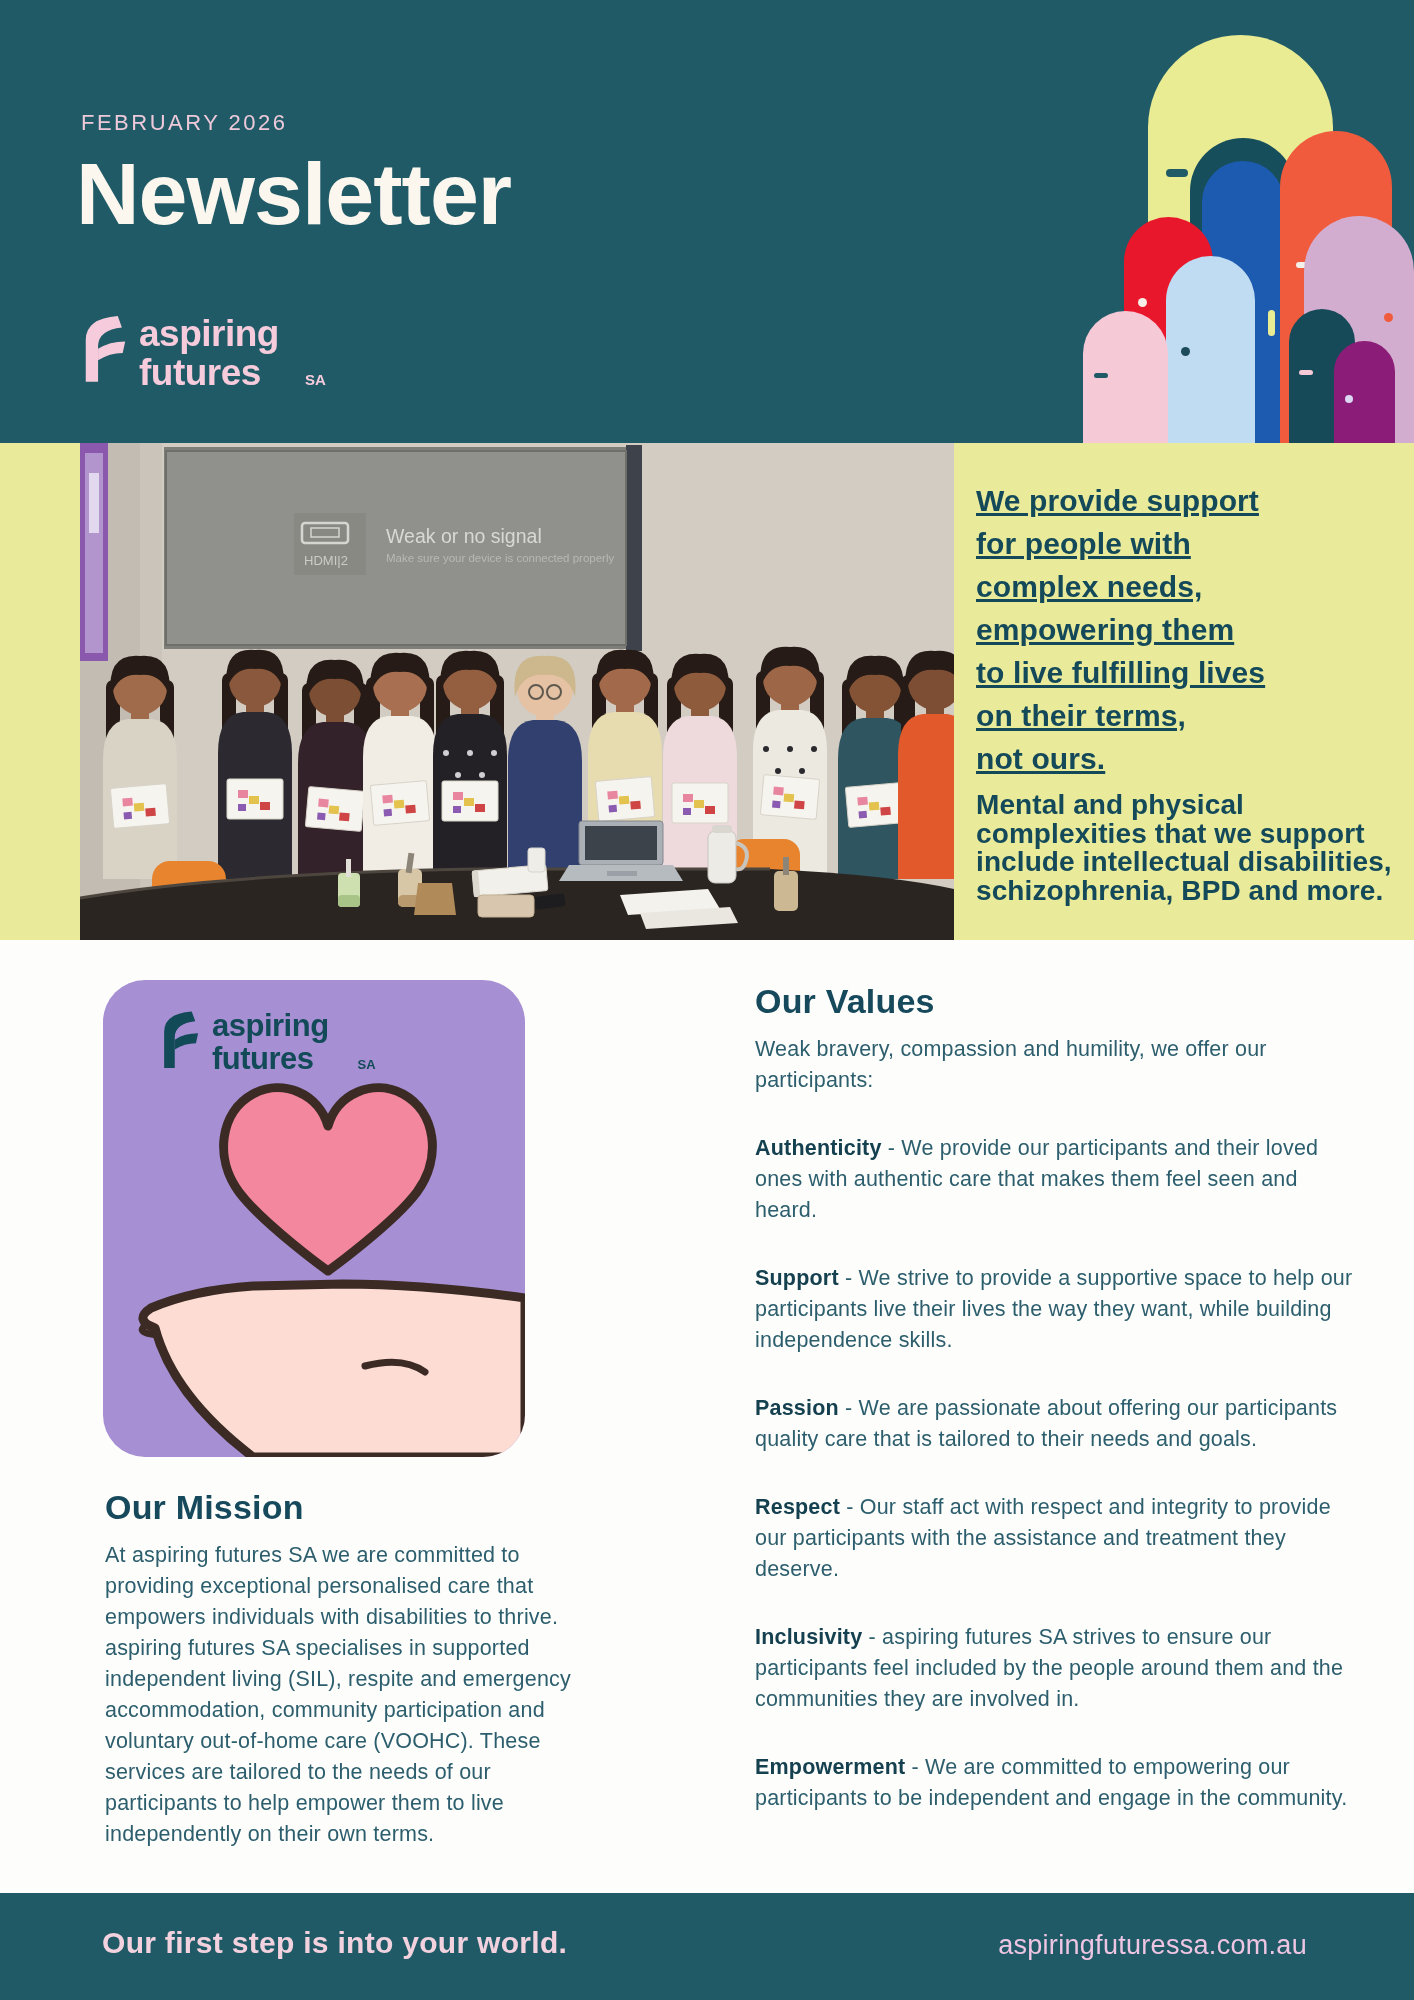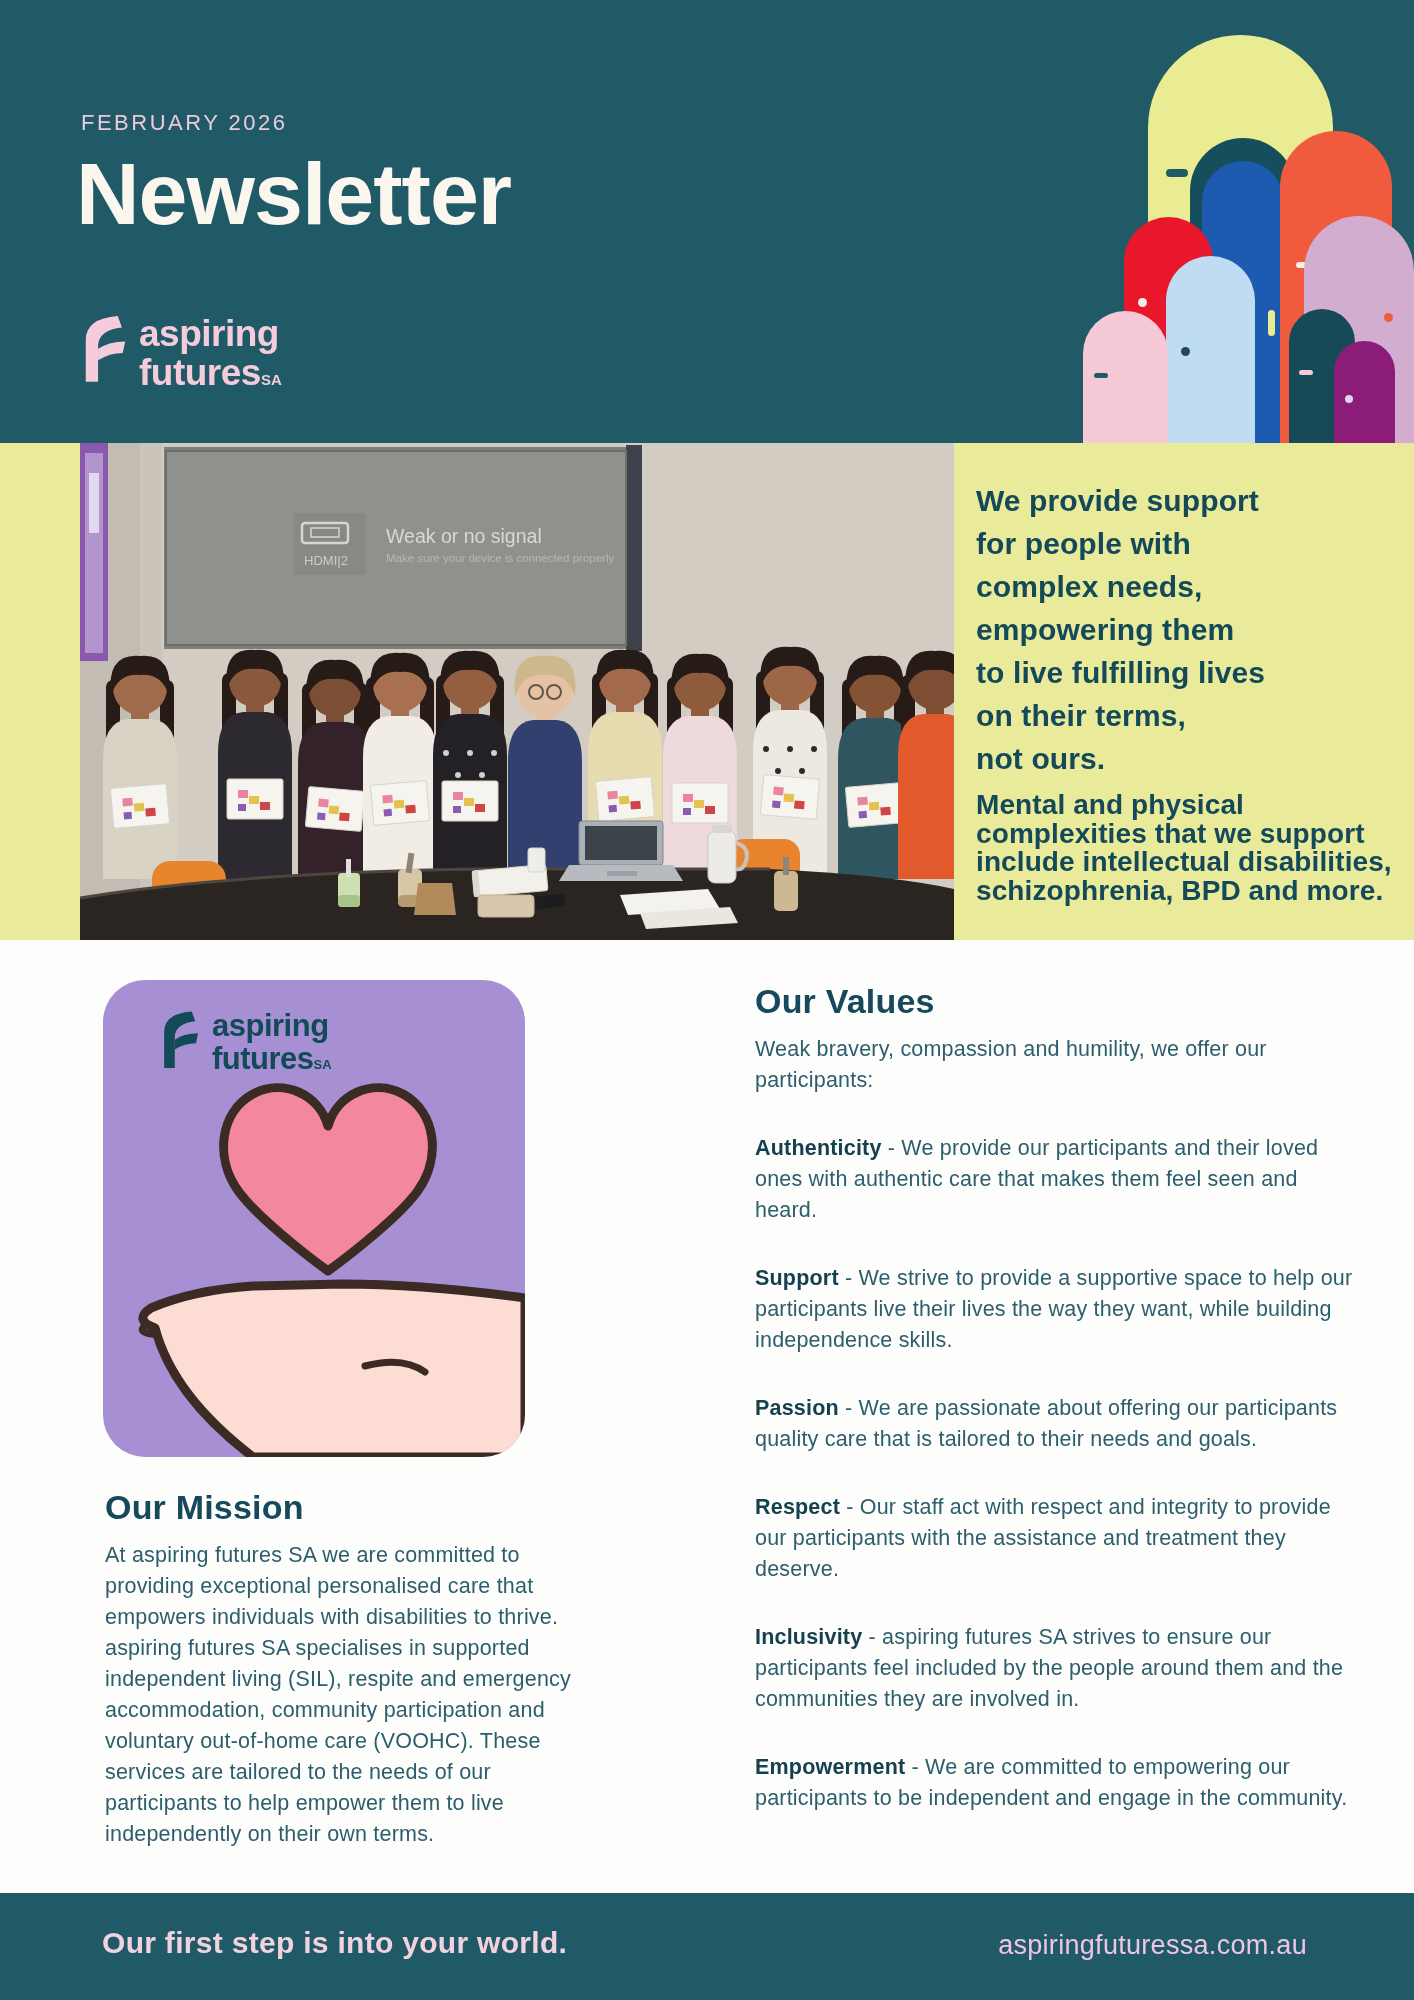--- a/index.html
+++ b/index.html
@@ -10,21 +10,21 @@
   .header{position:absolute;left:0;top:0;width:1414px;height:443px;background:#1f5a66;}
   .issue-date{position:absolute;left:81px;top:110px;font-size:22px;letter-spacing:2.5px;
               color:#edc9d9;font-weight:400;}
   .page-title{position:absolute;left:76px;top:146px;font-size:88px;font-weight:600;
               color:#fbf6ee;letter-spacing:-1px;line-height:1.1;}
   .logo{position:absolute;display:flex;align-items:flex-start;}
   .logo-header{left:80px;top:314px;color:#f6cbdb;}
   .logo svg{display:block;flex:0 0 auto;}
   .logo-text{margin-left:13px;font-weight:700;line-height:1.06;letter-spacing:-0.5px;}
   .logo-header .logo-text{font-size:37px;}
-  .logo-sa{font-size:15px;font-weight:700;letter-spacing:0;}
+  .logo-sa{font-size:15px;font-weight:700;letter-spacing:0;margin-left:44px;}
 
   
   .arches{position:absolute;right:0;bottom:0;width:362px;height:408px;}
   .arch{position:absolute;border-top-left-radius:999px;border-top-right-radius:999px;}
   .a-yellow {left:96px; top:0;   width:185px;height:408px;background:#e9ec93;z-index:1;}
   .a-tealout{left:138px;top:103px;width:106px;height:305px;background:#174e5c;z-index:2;}
   .a-blue   {left:150px;top:126px;width:82px; height:282px;background:#1d5bb0;z-index:3;}
   .a-orange {left:228px;top:96px; width:112px;height:312px;background:#f15b3d;z-index:4;}
   .a-red    {left:72px; top:182px;width:89px; height:226px;background:#e8172b;z-index:4;}
   .a-ltblue {left:114px;top:221px;width:89px; height:187px;background:#c0dcf2;z-index:5;}
@@ -33,21 +33,21 @@
   .a-dkteal {left:237px;top:274px;width:66px; height:134px;background:#164a58;z-index:6;}
   .a-purple {left:282px;top:306px;width:61px; height:102px;background:#8b1c77;z-index:7;}
   .knob{position:absolute;border-radius:99px;}
 
   
   .hero{position:absolute;left:0;top:443px;width:1414px;height:497px;background:#e9eb9b;}
   .photo{position:absolute;left:80px;top:0;width:874px;height:497px;overflow:hidden;}
   .photo svg{display:block;}
   .hero-headline{position:absolute;left:976px;top:36px;width:420px;font-size:30px;
                  line-height:43px;font-weight:700;color:#14495a;white-space:pre-line;
-                 letter-spacing:.1px;}
+                 letter-spacing:.1px;text-decoration:underline;}
   .hero-subtext{position:absolute;left:976px;top:348px;width:420px;font-size:28px;
                 line-height:28.5px;font-weight:700;color:#14495a;white-space:pre-line;
                 letter-spacing:.1px;}
 
   
   .main{position:absolute;left:0;top:940px;width:1414px;height:953px;background:#fdfdfb;}
   .mission-card{position:absolute;left:103px;top:40px;width:422px;height:477px;
                 border-radius:42px;background:#a78fd4;overflow:hidden;}
   .logo-card{left:56px;top:30px;color:#134a58;}
   .logo-card .logo-text{font-size:31px;}

